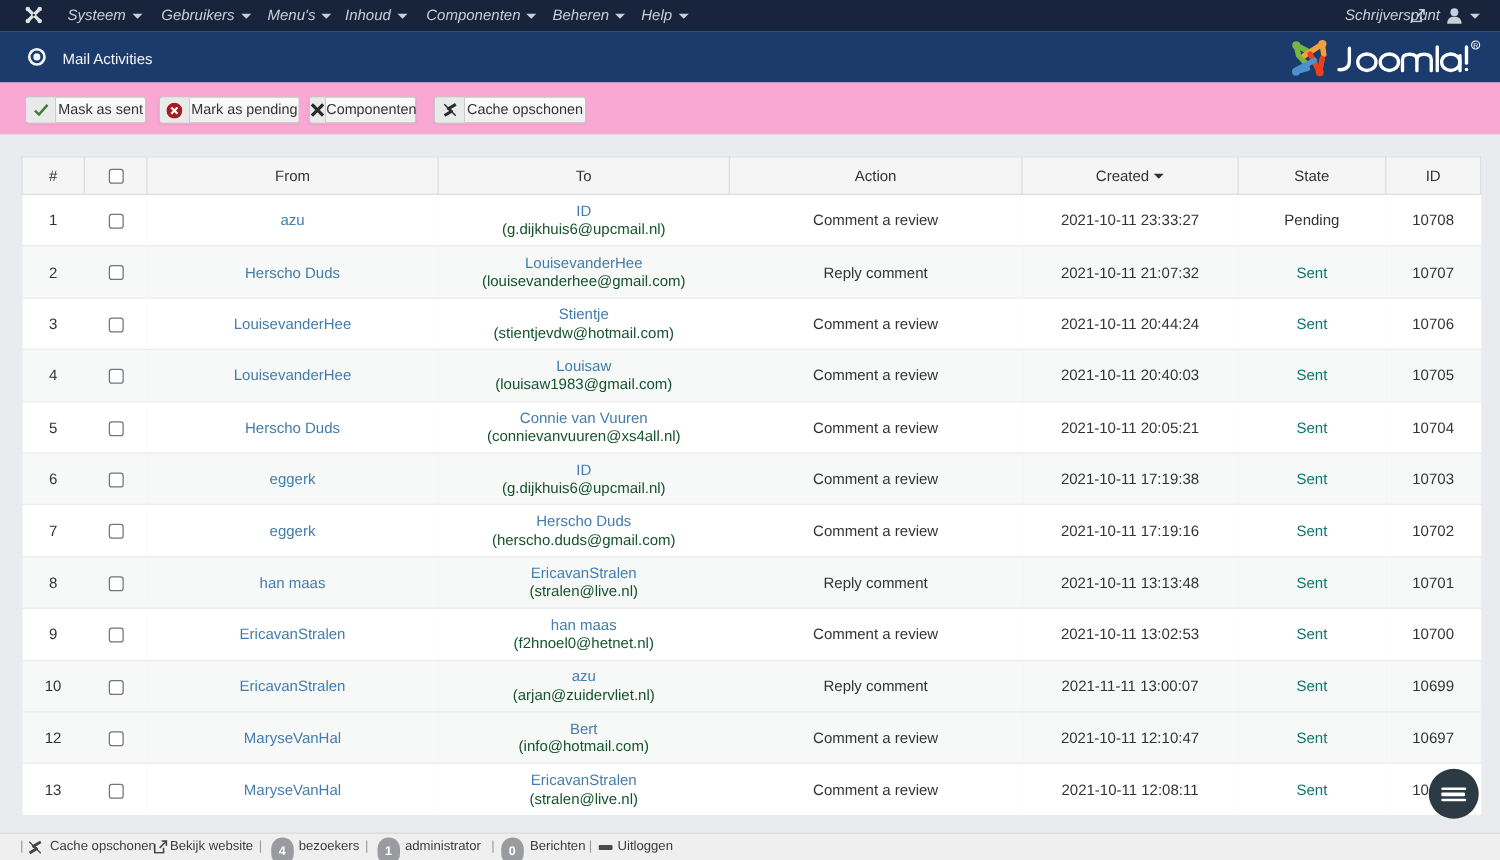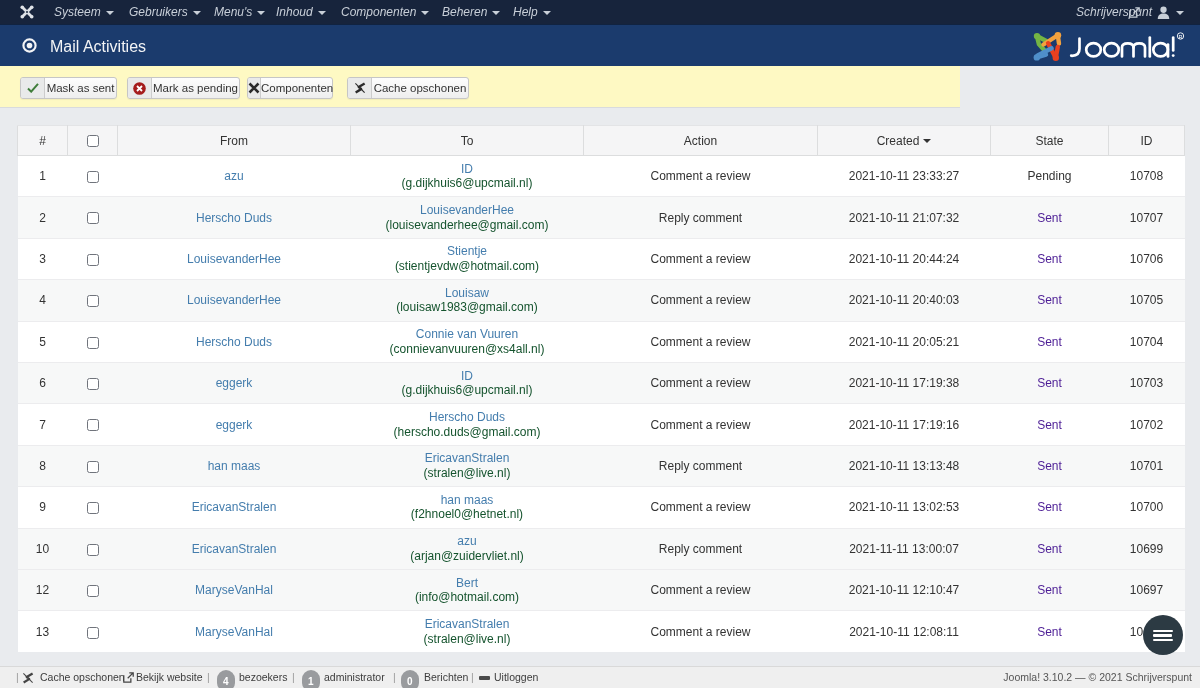--- a/index.html
+++ b/index.html
@@ -6,40 +6,40 @@
 html,body { width:1200px; height:688px; overflow:hidden; background:#e9ebee; font-family:"Liberation Sans",sans-serif; }
 
 
 .topbar { position:absolute; left:0; top:0; width:1200px; height:25px; background:#17243c; border-bottom:1px solid #112340; }
 .topbar .jicon { position:absolute; left:20px; top:5px; }
 .navitem { position:absolute; top:0; height:24px; line-height:24px; color:#c8cfd8; font-size:12px; white-space:nowrap;font-style:italic; }
 .caret { display:inline-block; width:0; height:0; border-left:4px solid transparent; border-right:4px solid transparent; border-top:4px solid #c8cfd8; margin-left:5px; vertical-align:middle; }
 
 
 .bluebar { position:absolute; left:0; top:25px; width:1200px; height:41px; background:#1b3b6d; }
-.pagetitle { position:absolute; left:50px; top:0; height:41px; line-height:44px; color:#f3f4f6; font-size:16px; }
+.pagetitle { position:absolute; left:50px; top:0; height:41px; line-height:44px; color:#f3f4f6; font-size:12px; }
 .titleicon { position:absolute; left:22px; top:13px; }
 
 
-.subhead { position:absolute; left:0; top:66px; width:960px; height:42px; background:#fef9c3; border-bottom:1px solid #d9dbdd; }
+.subhead { position:absolute; left:0; top:66px; width:1200px; height:42px; background:#f9a8d4; border-bottom:1px solid #d9dbdd; }
 .tbtn { position:absolute; top:11px; height:22px; display:flex; align-items:stretch; border:1px solid #c6c6c6; border-radius:3px; background:linear-gradient(#fdfdfd,#eeeeee); box-shadow:0 1px 1px rgba(0,0,0,.05); font-size:11.5px; color:#333; }
 .tbtn .ic { width:24px; display:flex; align-items:center; justify-content:center; background:#e9eaea; border-right:1px solid #cccccc; border-radius:2px 0 0 2px; }
 .tbtn .tx { display:flex; align-items:center; justify-content:center; flex:1; white-space:nowrap; }
 
 
 .tablewrap { position:absolute; left:17px; top:125px; width:1167px; }
 table.grid { border-collapse:collapse; table-layout:fixed; width:1167px; font-size:12px; color:#333; }
 .grid th { height:30px; background:#f5f5f6; border:1px solid #dcddde; font-weight:normal; color:#333; }
 .grid th { border-top-color:#e3e4e6; }
 .grid td { text-align:center; vertical-align:middle; height:41.4px; border-top:1px solid #ececee; background:#fff; }
 .grid tr.alt td { background:#f7f8f8; }
 .grid a { color:#447dad; text-decoration:none; }
 .twoline { line-height:14.5px; }
 .email { color:#14532d; }
-.sent { color:#4c1d95; }
+.sent { color:#0f766e; }
 .cb { display:inline-block; width:12px; height:12px; border:1.7px solid #70747c; border-radius:2.5px; background:#fff; vertical-align:middle; }
 
 
 .statusbar { position:absolute; left:0; top:666px; width:1200px; height:22px; background:#efefef; border-top:1px solid #d9d9d9; font-size:10.5px; color:#3c3c3c; }
 .statusbar .fi { position:absolute; top:0; height:22px; line-height:21px; white-space:nowrap; }
 .sep2 { color:#9a9a9a; }
 .badge { display:inline-block; min-width:7px; padding:1px 6px 2px; background:#999b9e; color:#fff; border-radius:9px; font-size:10px; font-weight:bold; text-align:center; vertical-align:1px; }
 
 
 .fab { position:absolute; left:1143px; top:615px; width:40px; height:40px; border-radius:50%; background:#2c3a43; }
@@ -330,20 +330,19 @@
   <span class="fi" style="left:239px">bezoekers</span>
   <span class="fi sep2" style="left:292px">|</span>
   <span class="fi badge" style="left:302px;top:3px">1</span>
   <span class="fi" style="left:324px">administrator</span>
   <span class="fi sep2" style="left:393px">|</span>
   <span class="fi badge" style="left:401px;top:3px">0</span>
   <span class="fi" style="left:424px">Berichten</span>
   <span class="fi sep2" style="left:471px">|</span>
   <span class="fi" style="left:479px;top:9px;width:11px;height:3.5px;background:#4a4a4a;border-radius:1px"></span>
   <span class="fi" style="left:494px">Uitloggen</span>
-  <span class="fi" style="right:8px;color:#555">Joomla! 3.10.2 — © 2021 Schrijverspunt</span>
 </div>
 
 <div class="fab">
   <span class="b" style="top:14.6px"></span>
   <span class="b" style="top:19.2px;width:19px"></span>
   <span class="b" style="top:23.8px"></span>
 </div>
 
 </body></html>

